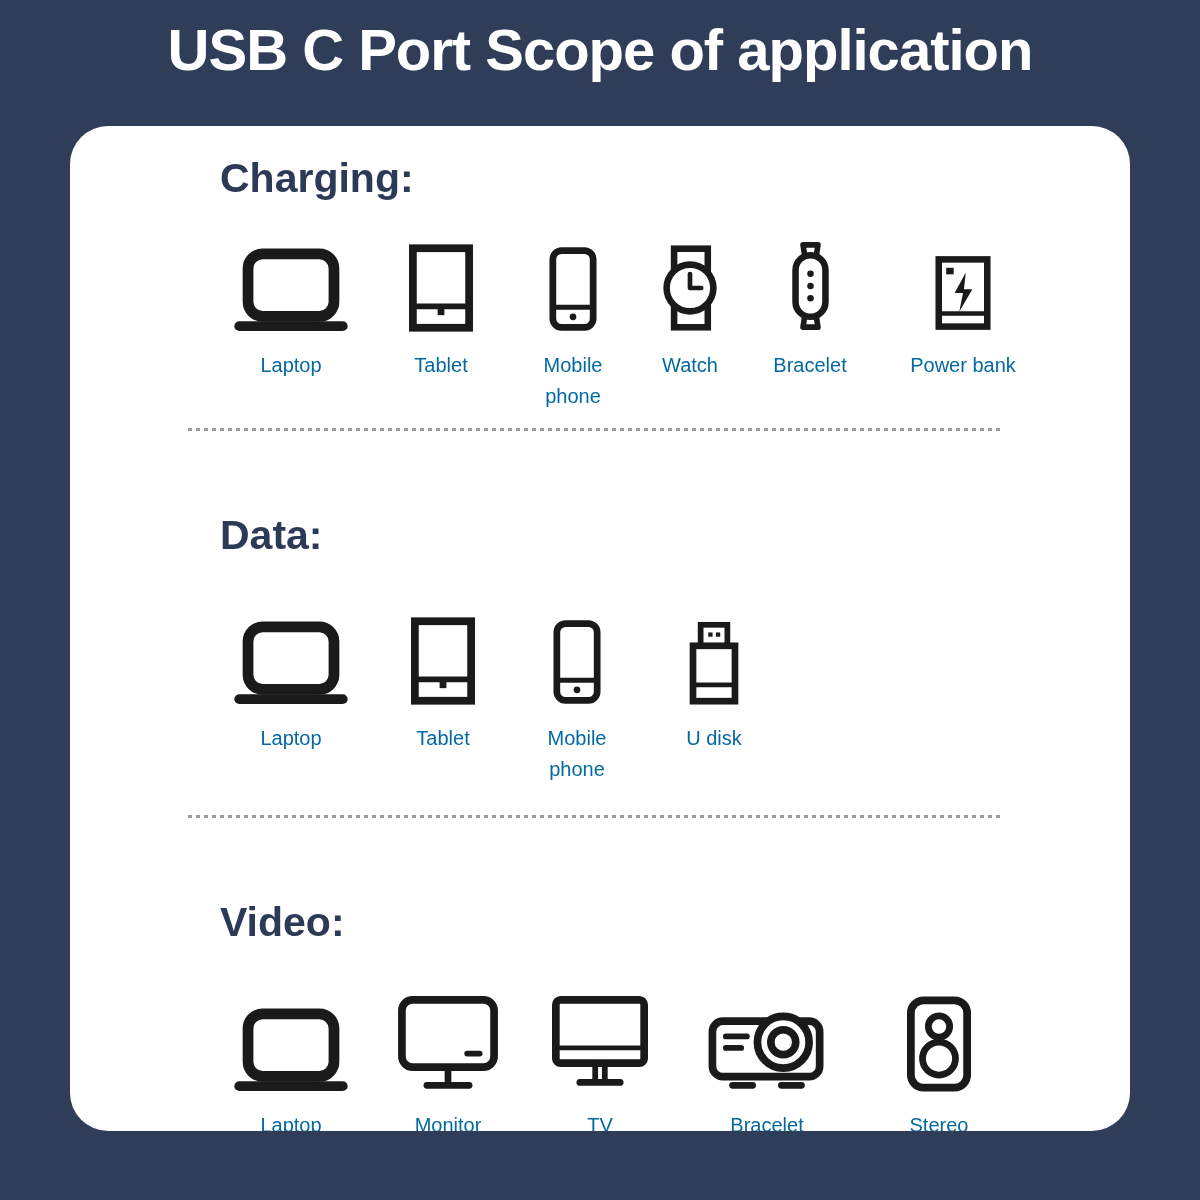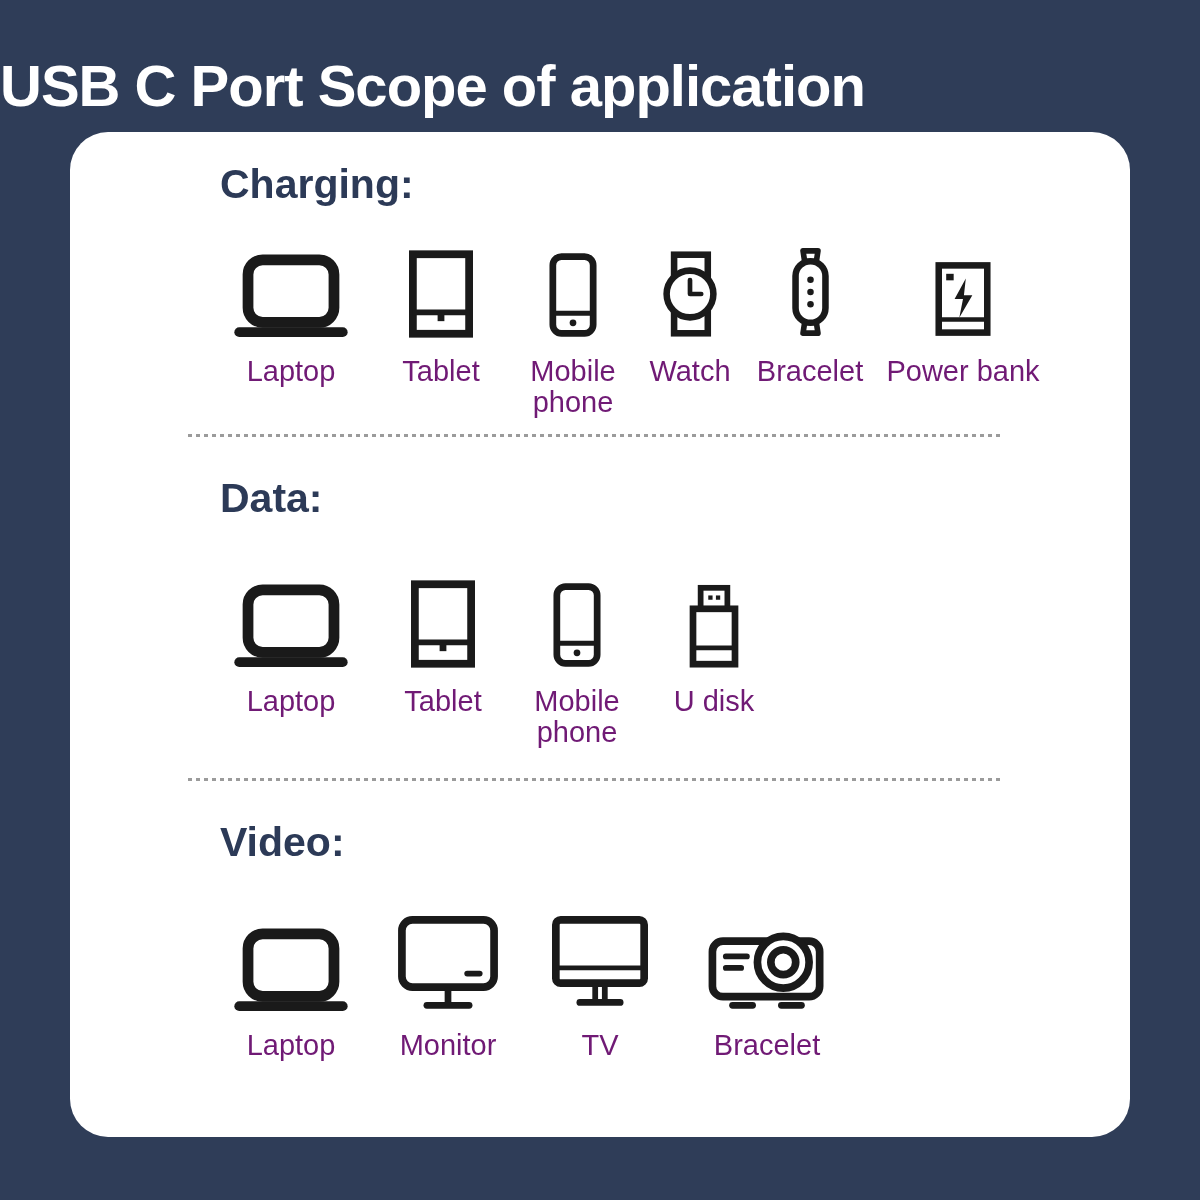--- a/index.html
+++ b/index.html
@@ -7,62 +7,63 @@
   body {
     background:#2F3D58;
     font-family:"Liberation Sans", sans-serif;
     position:relative;
     overflow:hidden;
   }
   .page-title {
     color:#FFFFFF;
     font-size:58px;
     font-weight:700;
-    padding-top:52px;
+    text-align:center;
+    padding-top:16px;
     letter-spacing:-1px;
   }
   .card {
     position:absolute;
-    left:70px; top:132px;
+    left:70px; top:126px;
     width:1060px; height:1005px;
     background:#FFFFFF;
     border-radius:38px;
     padding-top:28px;
     overflow:hidden;
   }
   .section-heading {
     margin-left:150px;
     font-size:41px;
     line-height:48px;
     font-weight:700;
     color:#2C3A57;
   }
   .sec-data .section-heading,
-  .sec-video .section-heading { margin-top:37px; }
+  .sec-video .section-heading { margin-top:80px; }
   .row {
     display:flex;
     margin-left:145px;
     align-items:flex-start;
   }
   .row-charging { margin-top:40px; column-gap:6px; }
   .row-data     { margin-top:56px; column-gap:8px; }
   .row-video    { margin-top:46px; column-gap:10px; }
   .cell { display:flex; flex-direction:column; align-items:center; }
   .icon-box {
     height:90px;
     display:flex;
     align-items:flex-end;
     justify-content:center;
   }
   .row-video .icon-box { height:100px; }
   .label {
     margin-top:18px;
-    font-size:29px;
+    font-size:20px;
     line-height:31px;
-    color:#701a75;
+    color:#0369a1;
     text-align:center;
   }
   .label-narrow {
     width:96px;
     margin-left:auto; margin-right:auto;
     text-align:center;
   }
   .cw106{width:106px} .cw116{width:116px} .cw122{width:122px}
   .cw136{width:136px} .cw142{width:142px} .cw152{width:152px}
   .cw172{width:172px}
@@ -263,17 +264,27 @@
             <circle cx="78" cy="42" r="13" fill="none" stroke="#1A1A1A" stroke-width="8"></circle>
             <line x1="18" y1="36" x2="40" y2="36" stroke="#1A1A1A" stroke-width="6" stroke-linecap="round"></line>
             <line x1="18" y1="48" x2="34" y2="48" stroke="#1A1A1A" stroke-width="6" stroke-linecap="round"></line>
             <line x1="25" y1="87" x2="46" y2="87" stroke="#1A1A1A" stroke-width="7" stroke-linecap="round"></line>
             <line x1="76" y1="87" x2="97" y2="87" stroke="#1A1A1A" stroke-width="7" stroke-linecap="round"></line>
           </svg>
         </span>
         <span class="label">Bracelet</span>
       </div>
 
+      <div class="cell cw152">
+        <span class="icon-box">
+          <svg width="64" height="96" viewBox="0 0 66 98">
+            <rect x="4" y="4" width="58" height="90" rx="13" fill="none" stroke="#1A1A1A" stroke-width="8"></rect>
+            <circle cx="33" cy="31" r="11" fill="none" stroke="#1A1A1A" stroke-width="7"></circle>
+            <circle cx="33" cy="64" r="17" fill="none" stroke="#1A1A1A" stroke-width="7"></circle>
+          </svg>
+        </span>
+        <span class="label">Stereo</span>
+      </div>
 
     </div>
   </section>
 
 </div>
 
 </body></html>

